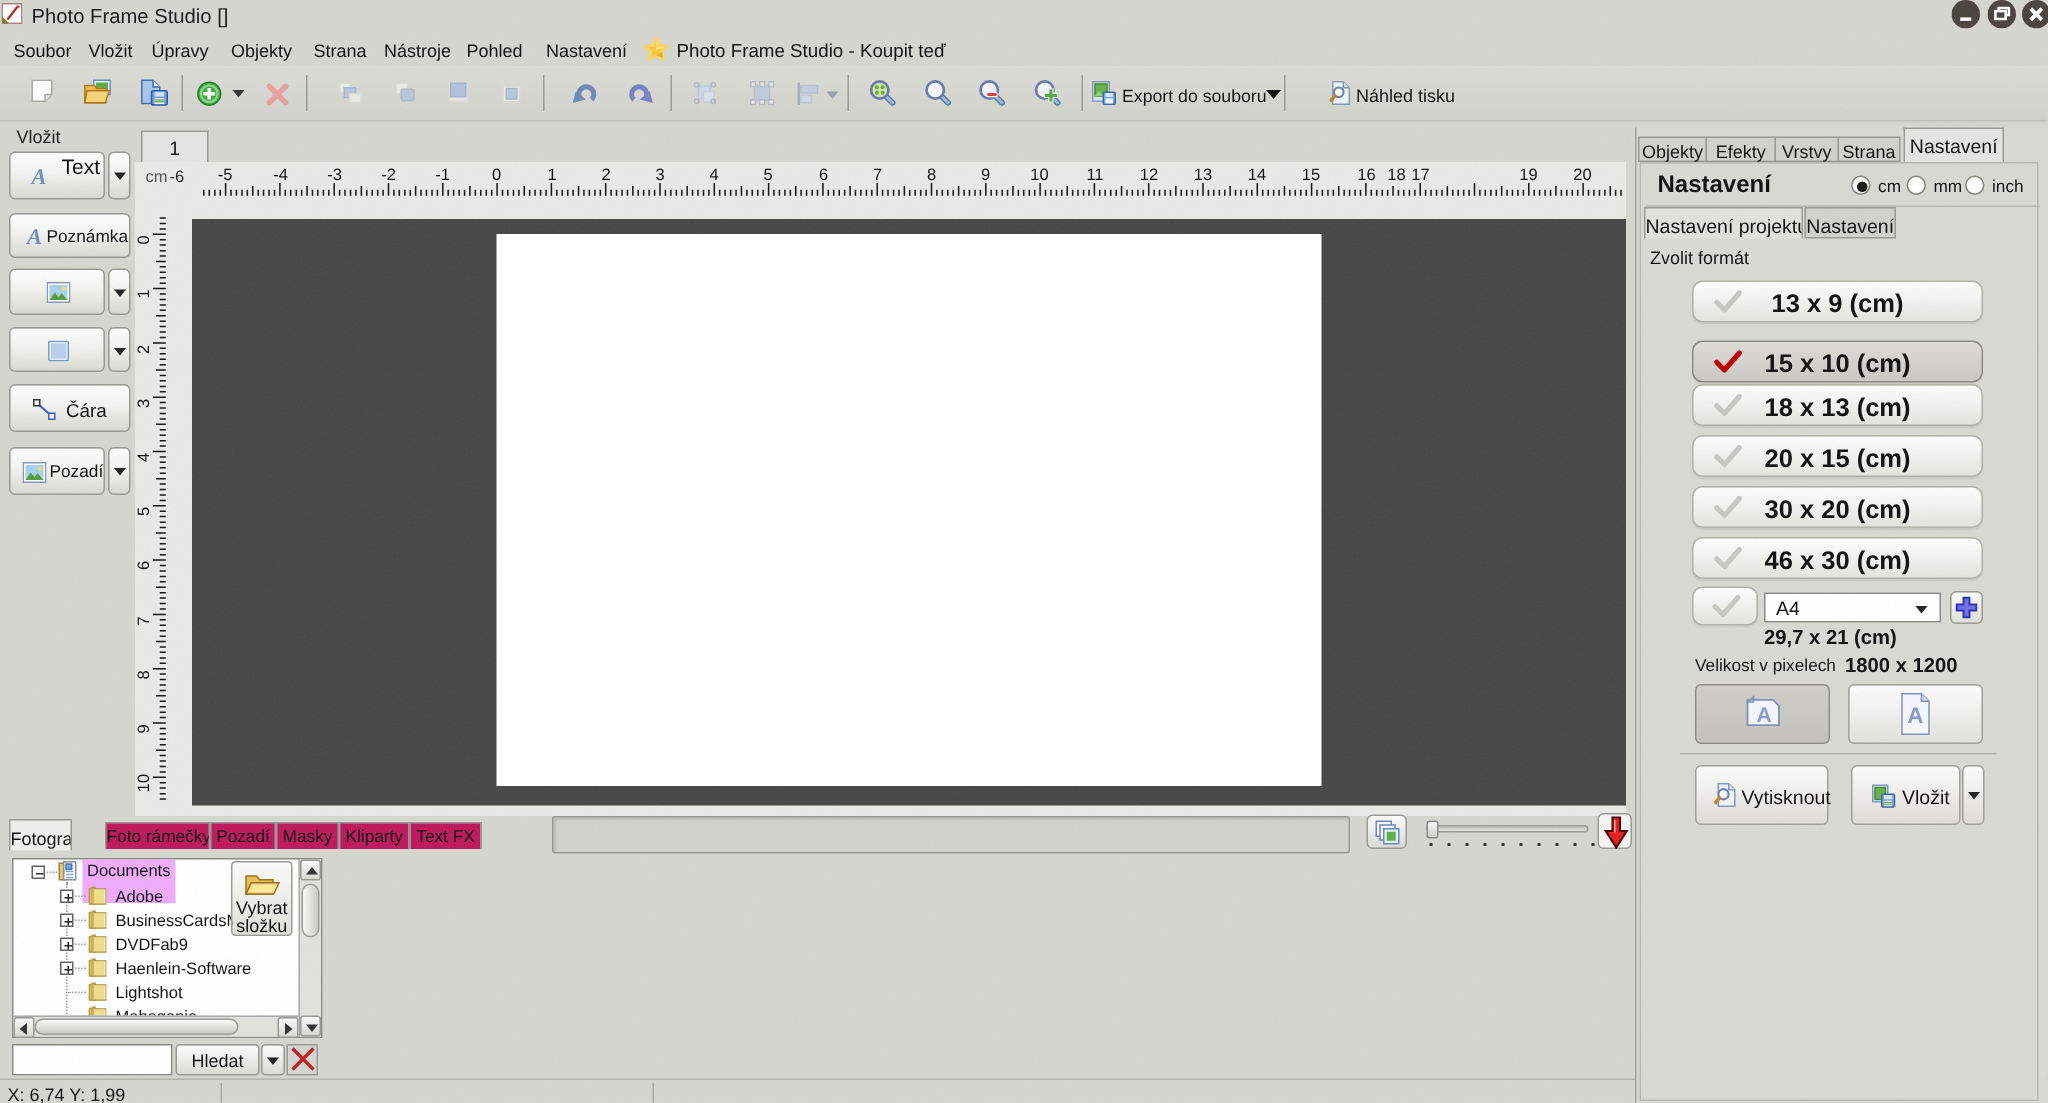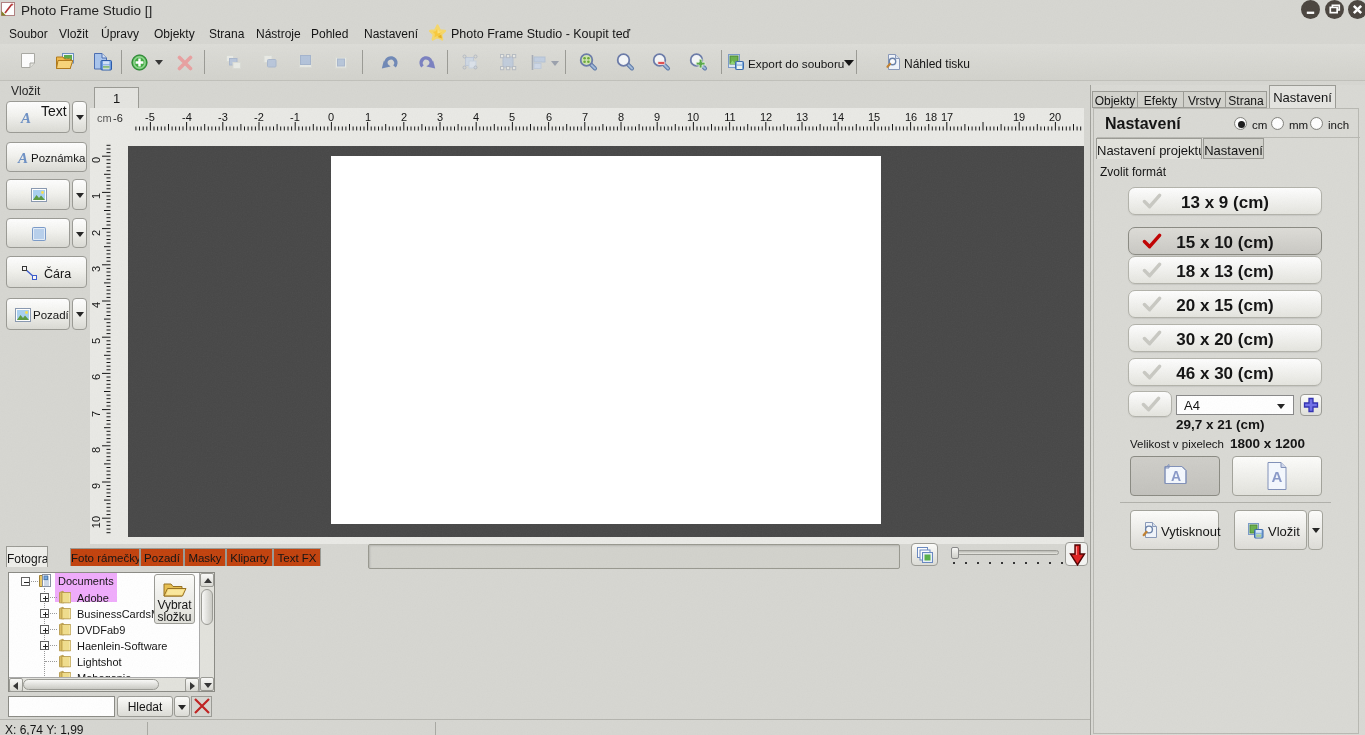--- a/index.html
+++ b/index.html
@@ -13,21 +13,21 @@
 .canvwrap{position:absolute;left:90px;top:108px;width:994px;height:436px;background:#e9e9e5}
 .pagetab{position:absolute;left:94px;top:87px;width:45px;height:21px;background:#e4e4e0;border:1px solid #9a9a94;border-bottom:none;font-size:13px;text-align:center;padding-top:3px}
 
 
 .rnum{position:absolute;font-size:11px;color:#111}
 .vnum{transform:rotate(-90deg);width:16px;text-align:center}
 .canvas{position:absolute;left:128px;top:146px;width:956px;height:391px;background:#474747}
 .page{position:absolute;left:331px;top:156px;width:550px;height:368px;background:#fff}
 .thumbbar{position:absolute;left:368px;top:544px;width:532px;height:25px;background:#d2d2cc;border:1px solid #98988f;border-radius:2px;box-shadow:inset 1px 1px 2px rgba(0,0,0,0.15)}
 .sqbtn{position:absolute;background:linear-gradient(#fcfcfa,#dcdcd6);border:1px solid #9a9a94;border-radius:4px}
-.btab{position:absolute;top:548px;height:18px;background:#c2410c;border:1px solid #9a9a94;border-bottom:none;font-size:11.5px;text-align:center;padding-top:3px;color:#111;white-space:nowrap;overflow:hidden}
+.btab{position:absolute;top:548px;height:18px;background:#be185d;border:1px solid #9a9a94;border-bottom:none;font-size:11.5px;text-align:center;padding-top:3px;color:#111;white-space:nowrap;overflow:hidden}
 .btab.act{top:546px;height:21px;background:#eeeeea;z-index:3;padding-top:5px;font-size:12px}
 .treebox{position:absolute;left:8px;top:572px;width:207px;height:120px;background:#fff;border:1px solid #8a8a84;overflow:hidden}
 .pm{position:absolute;width:9px;height:9px;background:#fff;border:1px solid #606060}
 .dots{position:absolute;height:1px;border-top:1px dotted #999}
 .vline{position:absolute;width:1px;border-left:1px dotted #999}
 .trsel{position:absolute;background:#f0abfc;font-size:11px;padding:2px 3px 15px 3px}
 .trt{position:absolute;font-size:11px;padding:2px 2px 1px 2px}
 .vsb{position:absolute;left:199px;top:573px;width:15px;height:118px;background:#e2e2dc;border-left:1px solid #aaa}
 .hsb{position:absolute;left:9px;top:677px;width:190px;height:14px;background:#e2e2dc;border-top:1px solid #aaa}
 .sbbtn{position:absolute;width:14px;height:14px;background:linear-gradient(#fafaf8,#d8d8d2);border:1px solid #9a9a94;border-radius:2px}

